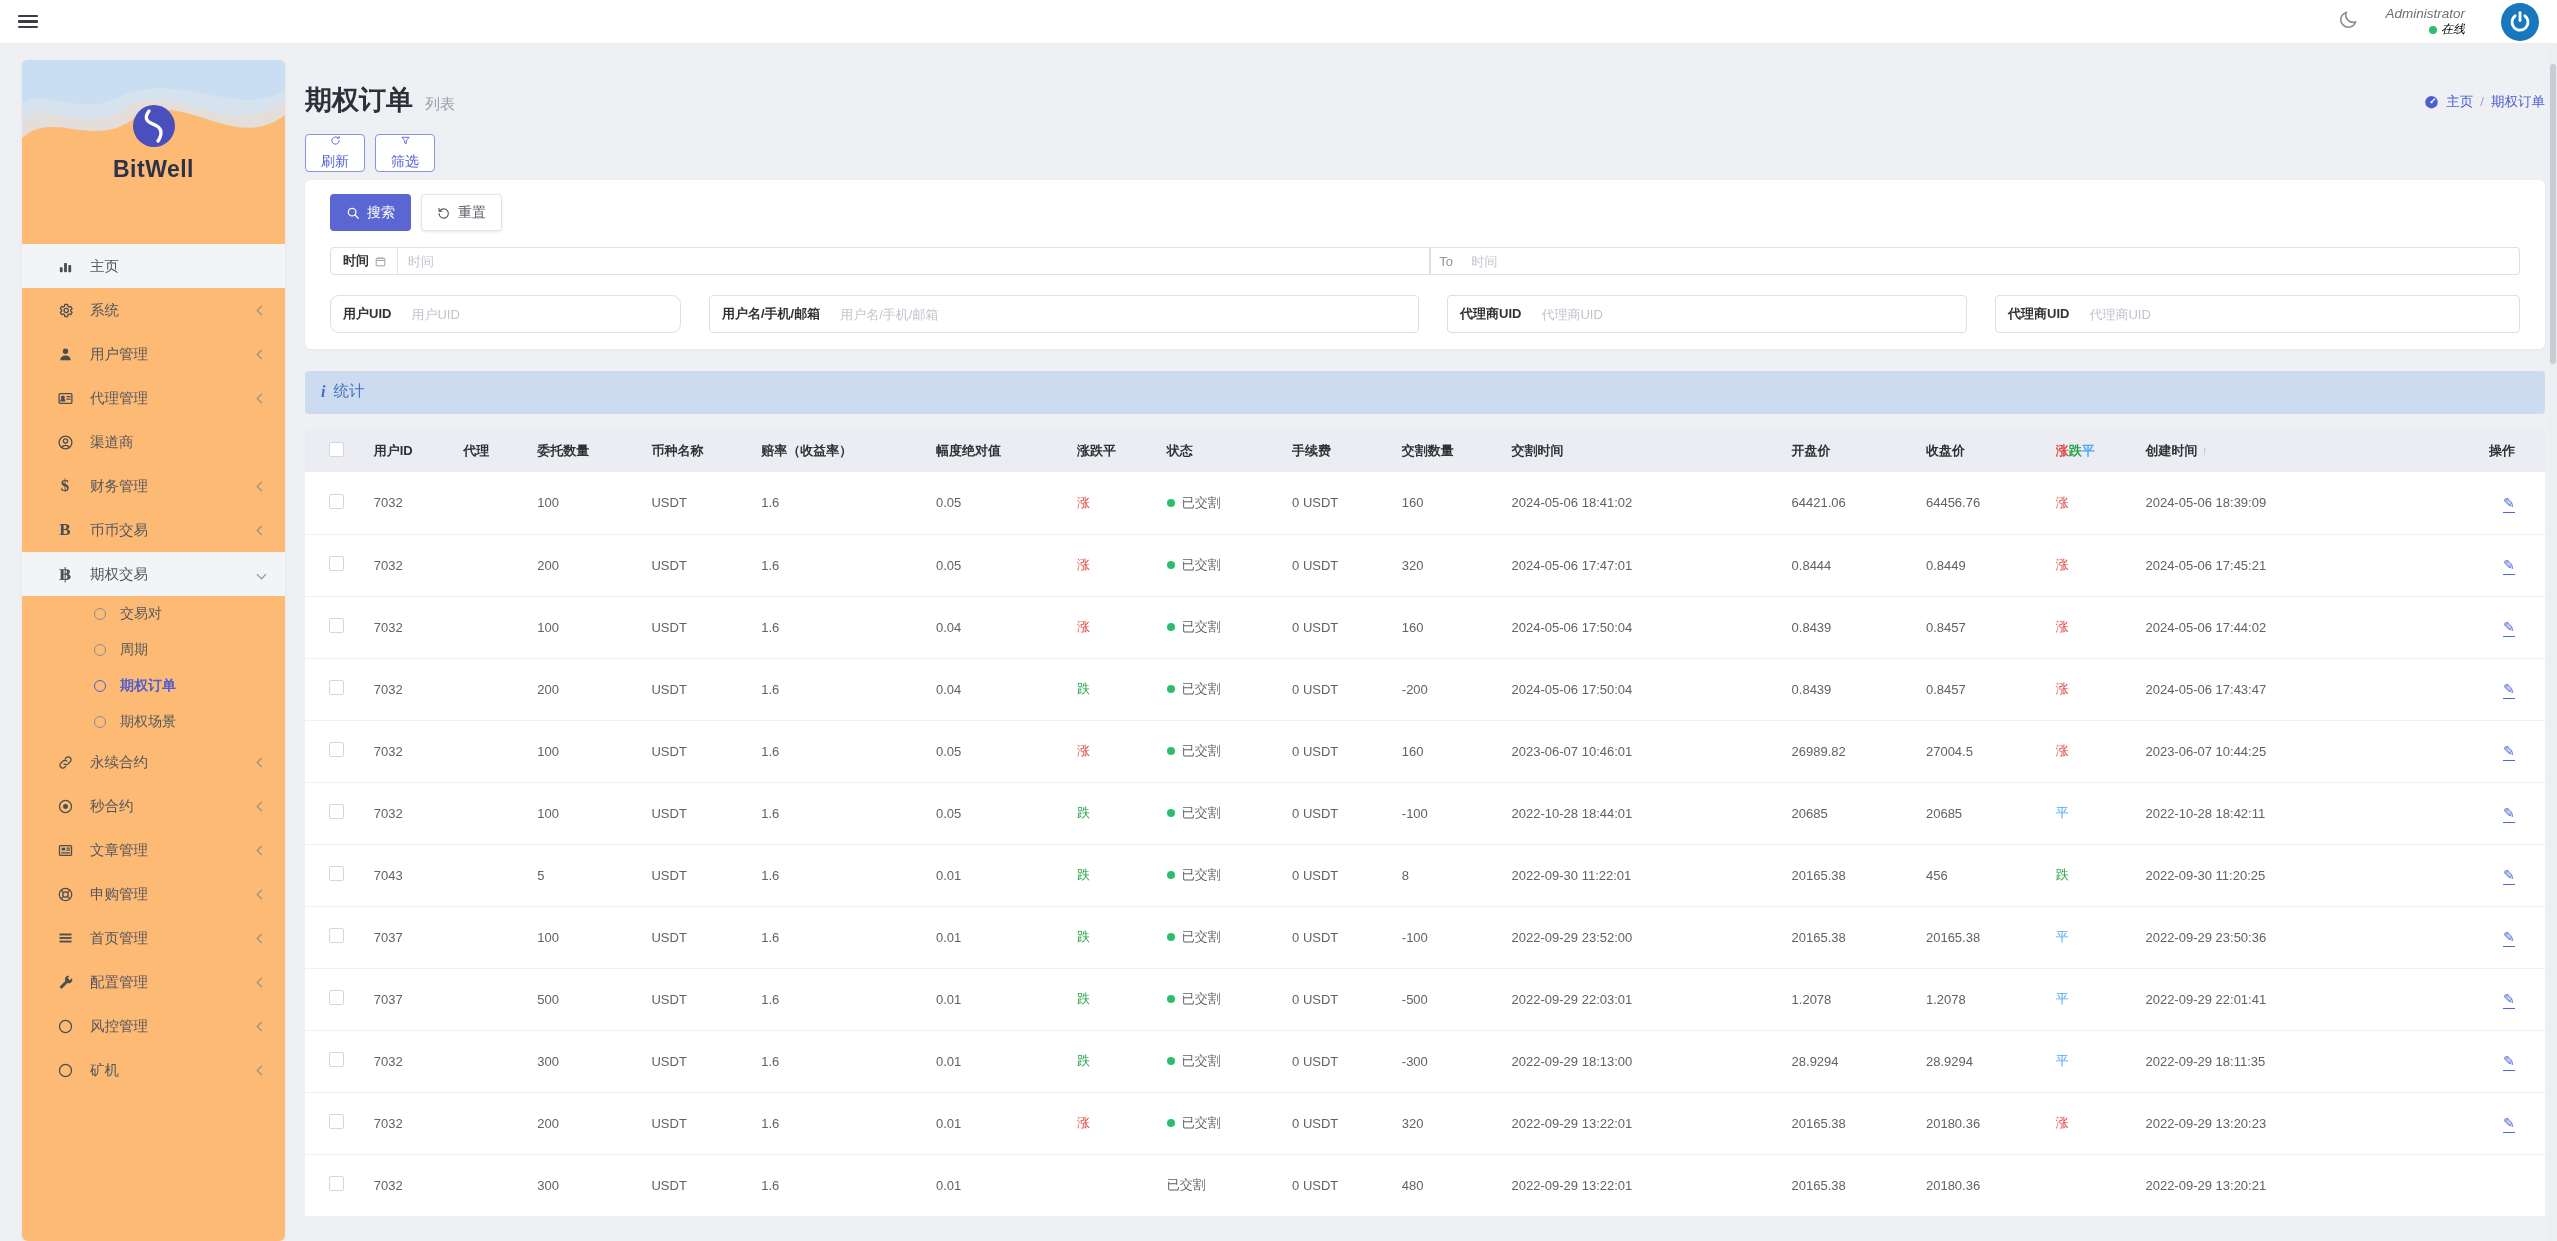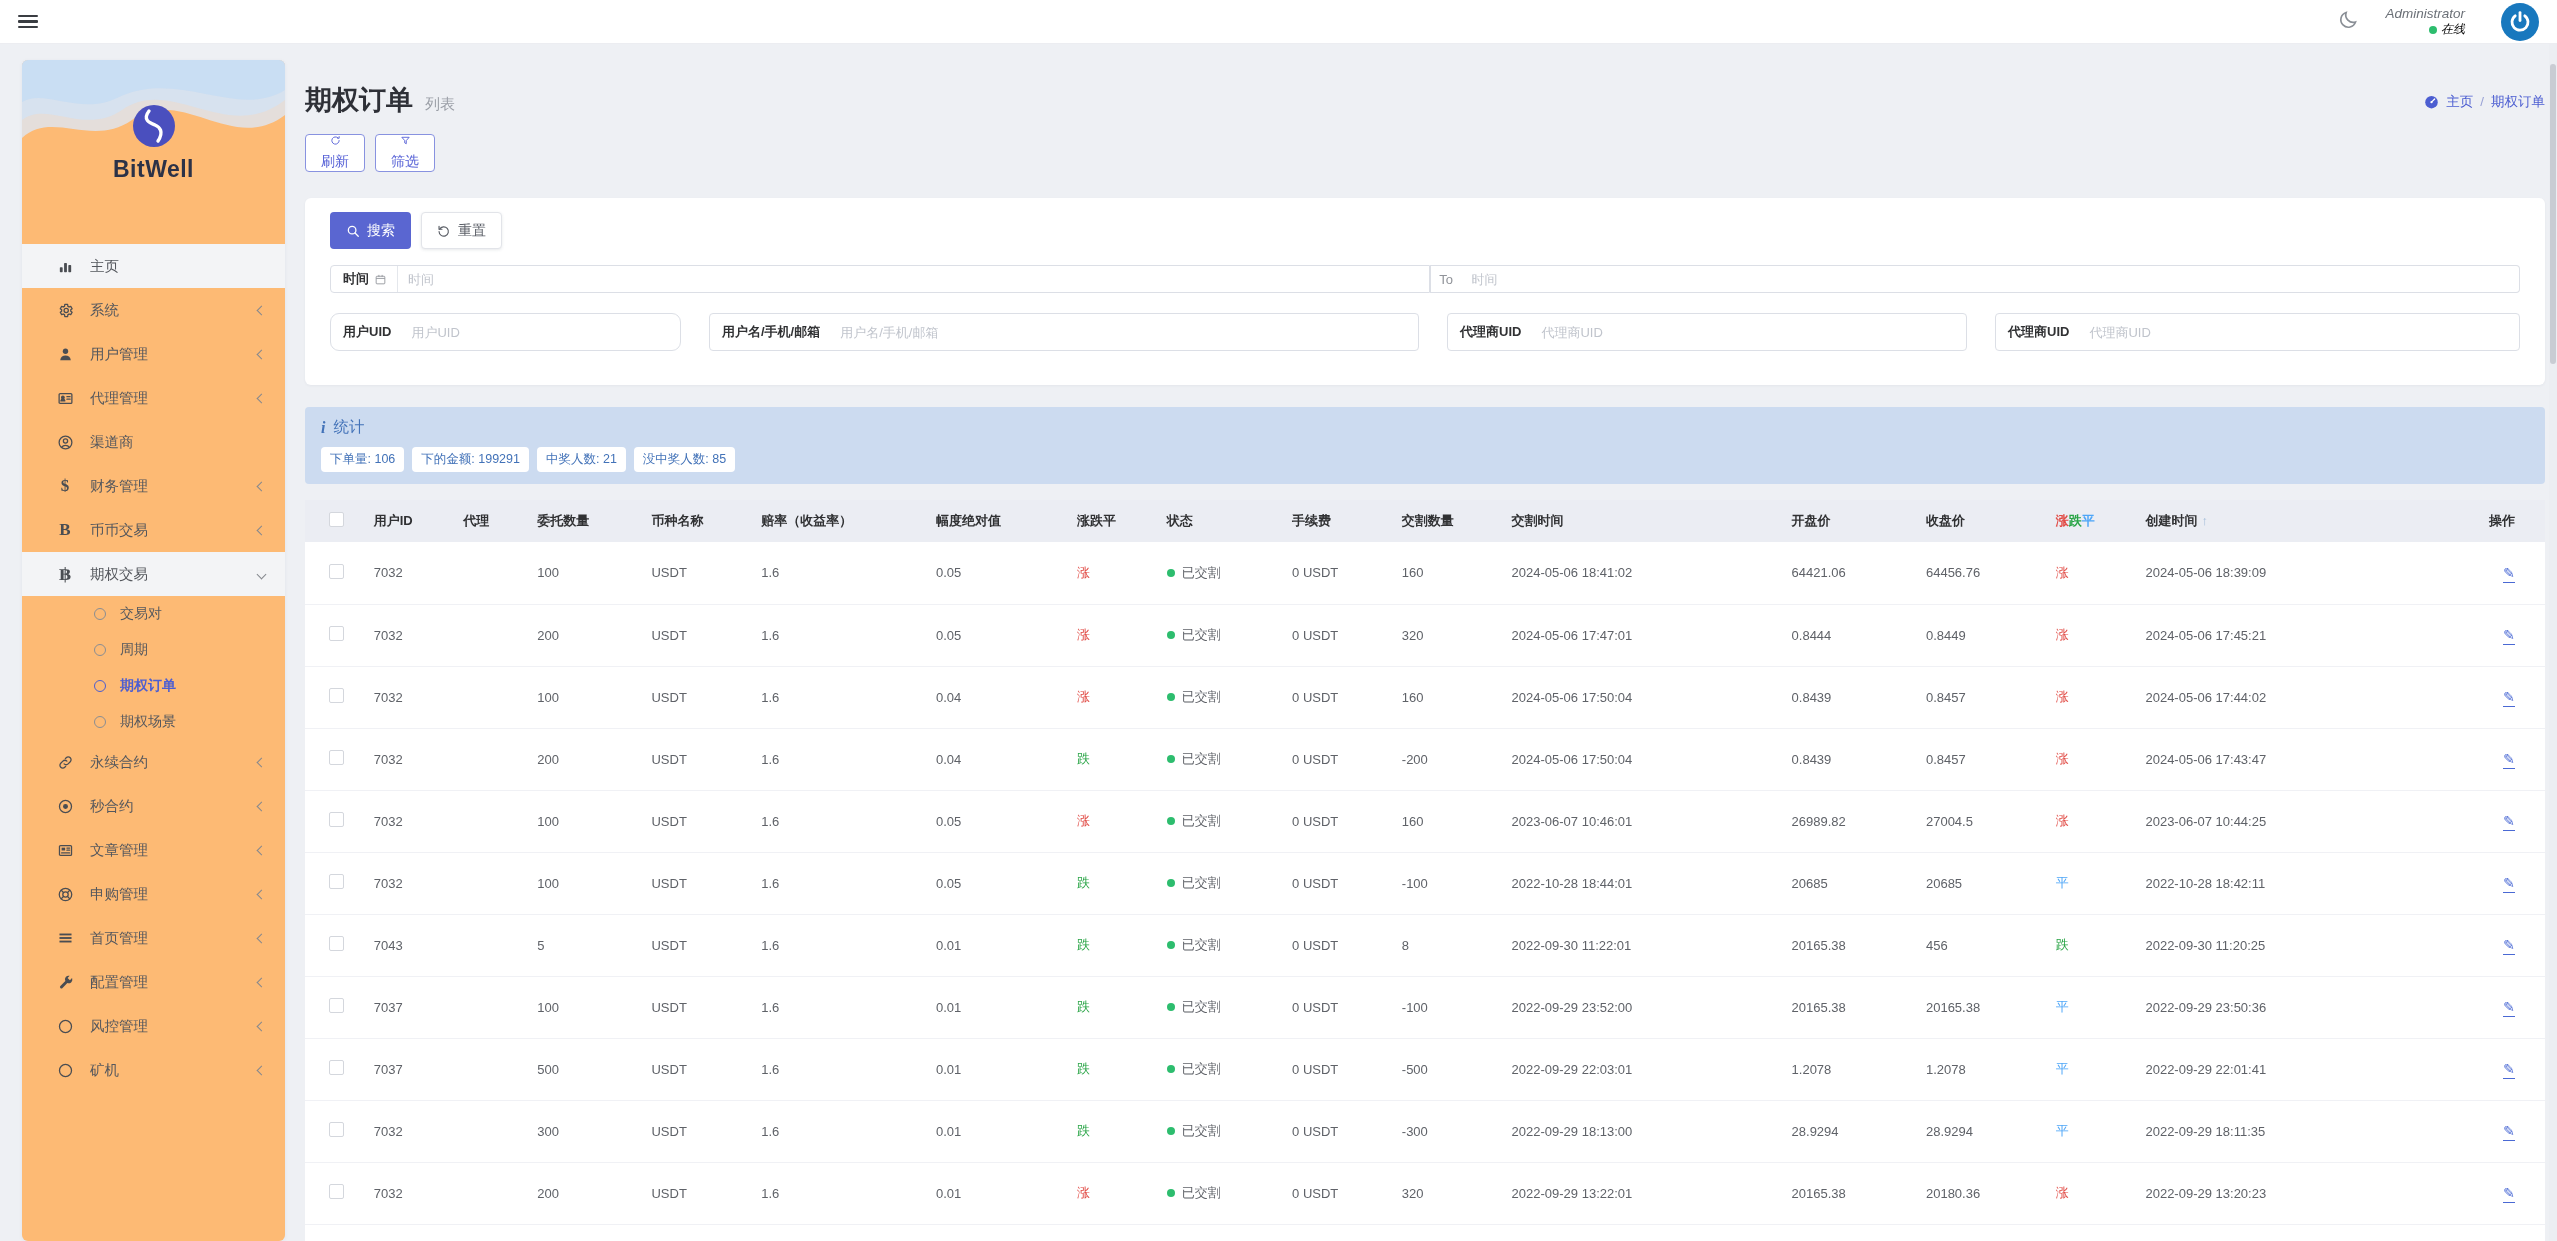--- a/index.html
+++ b/index.html
@@ -50,21 +50,21 @@
   .page-title { font-size:27px; font-weight:600; color:#2e3037; }
   .page-sub { font-size:15px; color:#9a9ea6; margin-left:12px; }
   .breadcrumb { margin-left:auto; font-size:13.5px; color:#4c5ed1; display:flex; align-items:center; gap:7px; }
   .breadcrumb svg { width:15px; height:15px; }
   .bc-sep { color:#9aa3d6; }
   .btn-row { margin-top:16px; display:flex; gap:10px; }
   .btn-outline { display:flex; align-items:center; gap:7px; height:38px; padding:0 15px; background:#fff;
                  border:1px solid #8892e0; color:#5560d6; border-radius:4px; font-size:14px; cursor:pointer;flex-direction:column; }
   .btn-outline svg { width:15px; height:15px; stroke:#5560d6; fill:none; stroke-width:2; }
   
-  .search-card { margin-top:26px; background:#fff; border-radius:6px; padding:14px 25px 34px; box-shadow:0 1px 3px rgba(40,50,80,.05); }
+  .search-card { margin-top:8px; background:#fff; border-radius:6px; padding:14px 25px 16px; box-shadow:0 1px 3px rgba(40,50,80,.05); }
   .search-btns { display:flex; gap:10px; }
   .btn-primary { display:flex; align-items:center; gap:7px; height:37px; padding:0 16px; background:#5a66d1; border:none;
                  color:#fff; border-radius:4px; font-size:14px; cursor:pointer; }
   .btn-primary svg { width:14px; height:14px; stroke:#fff; fill:none; stroke-width:2.2; }
   .btn-plain { display:flex; align-items:center; gap:7px; height:37px; padding:0 15px; background:#fff;
                border:1px solid #e2e4e9; color:#5a5e66; border-radius:4px; font-size:14px; cursor:pointer;
                box-shadow:0 1px 3px rgba(60,70,90,.12); }
   .btn-plain svg { width:14px; height:14px; stroke:#5a5e66; fill:none; stroke-width:2; }
   .time-row { display:flex; margin-top:16px; align-items:stretch; }
   .time-box { display:flex; align-items:center; border:1px solid #dcdfe6; border-radius:4px; height:28px; background:#fff; }
@@ -414,26 +414,20 @@
           <input class="fld-input" placeholder="代理商UID" style="">
         </div>
       </div>
   </div>
 
   <div class="stats">
     <div class="stats-title">
       <span class="i-glyph">i</span>
       <span>统计</span>
     </div>
-    <div class="stats-badges" id="statsBadges">
-        <span class="badge">下单量: 106</span>
-        <span class="badge">下的金额: 199291</span>
-        <span class="badge">中奖人数: 21</span>
-        <span class="badge">没中奖人数: 85</span>
-      </div>
   </div>
 
   <div class="tablewrap">
     <table>
       <colgroup>
         <col style="width:2.8%">
           <col style="width:4.0%">
           <col style="width:3.3%">
           <col style="width:5.1%">
         <col style="width:4.9%">

